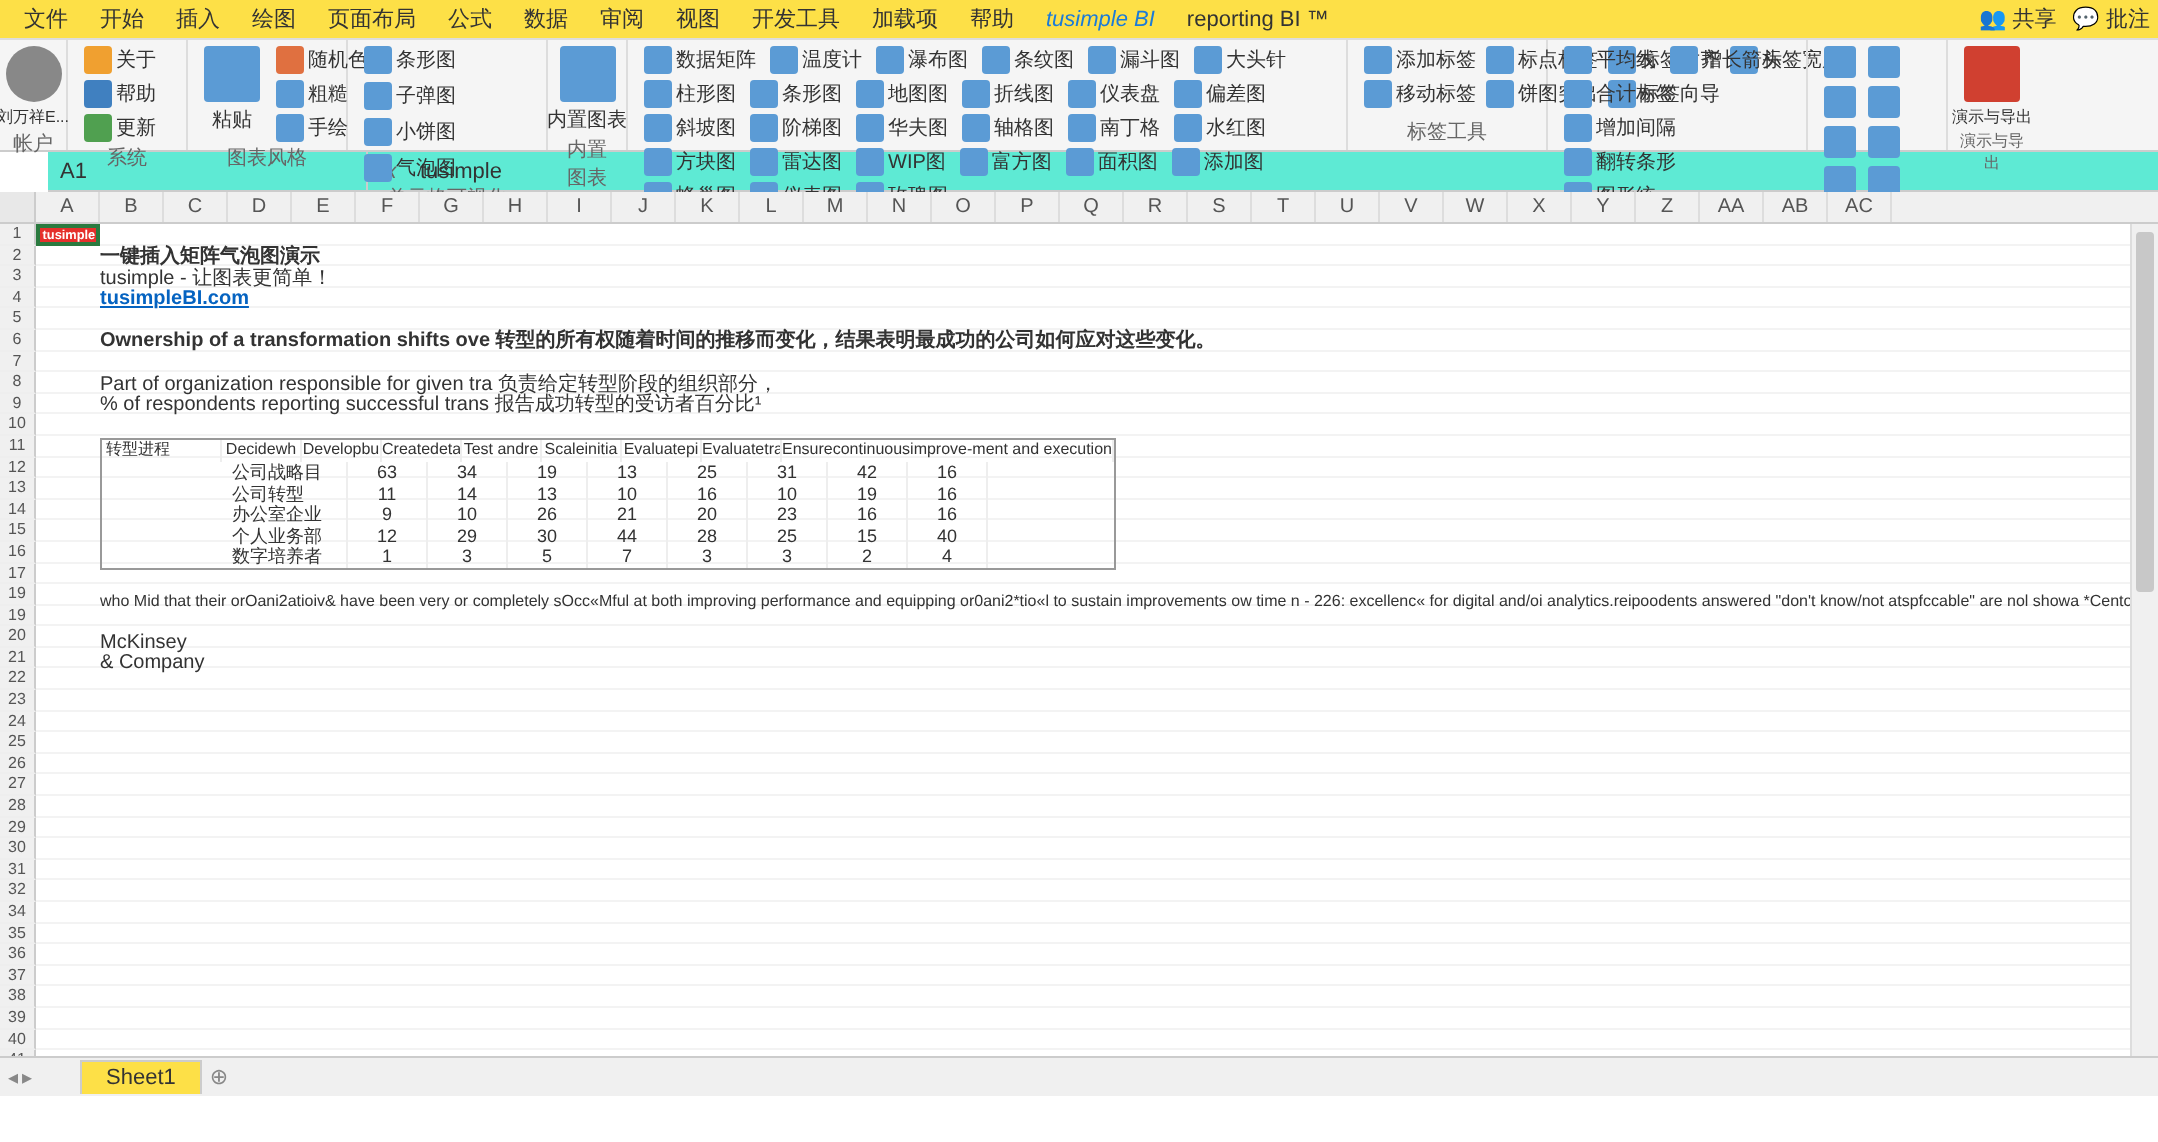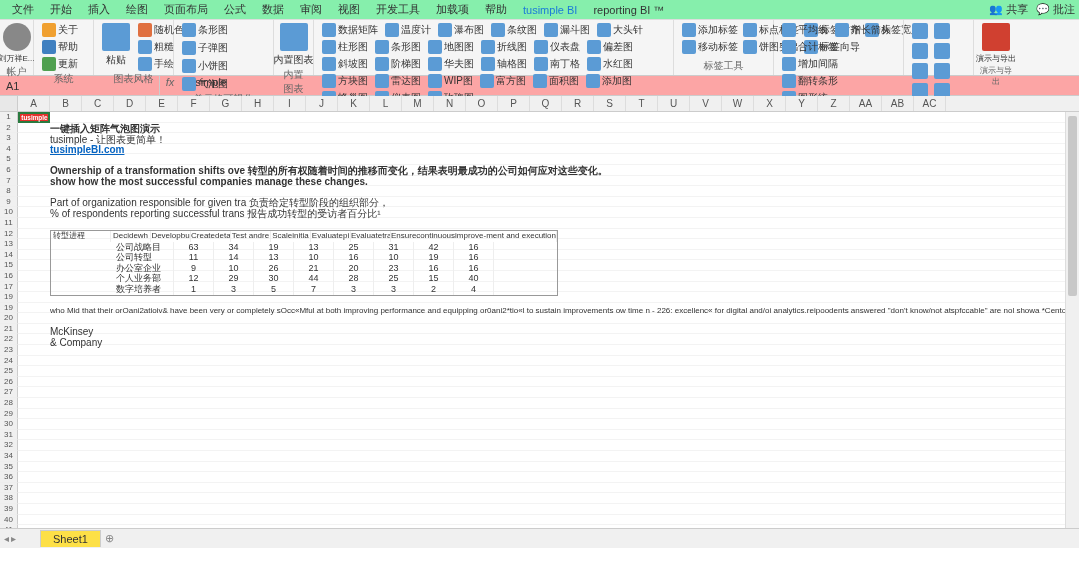--- a/index.html
+++ b/index.html
@@ -1,33 +1,33 @@
 <!DOCTYPE html>
 <html><head>
 <meta charset="utf-8">
 <style>
 * { margin:0; padding:0; box-sizing:border-box; font-family:"Microsoft YaHei",Arial,sans-serif; }
 body { background:#fff; width:1079px; height:571px; overflow:hidden; font-size:11px; color:#333; }
 
-.menubar { height:20px; display:flex; align-items:center; background:#86efac; border-bottom:1px solid #ddd; padding:0 4px; }
+.menubar { height:20px; display:flex; align-items:center; background:#fde047; border-bottom:1px solid #ddd; padding:0 4px; }
 .menubar .tab { padding:2px 8px; font-size:11px; cursor:pointer; color:#333; }
-.menubar .tab.active { color:#1b7bd8; }
+.menubar .tab.active { color:#1b7bd8;font-style:italic; }
 .menubar .right { margin-left:auto; display:flex; gap:8px; align-items:flex-start; }
 .menubar .right span { font-size:11px; color:#333; }
 
 .ribbon { height:56px; background:#f5f5f5; border-bottom:1px solid #ccc; display:flex; position:relative; }
 .rgroup { border-right:1px solid #ddd; padding:2px 6px 0 6px; display:flex; flex-direction:column; justify-content:space-between; }
 .rgroup .lbl { text-align:center; font-size:10px; color:#666; padding-bottom:2px; }
 .rbtn { display:flex; align-items:center; gap:2px; font-size:10px; color:#333; cursor:pointer; white-space:nowrap; padding:1px 2px; }
 .rbtn .ic { width:14px; height:14px; background:#5b9bd5; border-radius:2px; display:inline-block; }
 .rbtn.big { flex-direction:column; font-size:10px; }
 .rbtn.big .ic { width:28px; height:28px; }
 .rcol { display:flex; flex-direction:column; gap:1px; }
 
-.namebox-row { height:20px; display:flex; align-items:flex-start; border-bottom:1px solid #ccc; background:#fca5a5; }
+.namebox-row { height:20px; display:flex; align-items:center; border-bottom:1px solid #ccc; background:#5eead4;margin-left:24px; }
 .namebox { width:160px; padding:0 6px; font-size:11px; border-right:1px solid #ccc; height:100%; display:flex; align-items:center; }
 .fx { width:20px; text-align:center; font-style:italic; color:#666; }
 .formula { flex:1; padding:0 6px; font-size:11px; }
 
 .grid-area { position:relative; height:452px; overflow:hidden; background:#fff; }
 .colheads { display:flex; height:16px; background:#f0f0f0; border-bottom:1px solid #ccc; position:sticky; top:0; }
 .colheads .corner { width:18px; border-right:1px solid #ccc; background:#e8e8e8; }
 .colheads .ch { width:32px; text-align:center; font-size:10px; color:#555; border-right:1px solid #ddd; line-height:16px; }
 .rows { display:flex; flex-direction:column; }
 .row { display:flex; height:10.6px; }
@@ -595,21 +595,20 @@
   <div class="sel">
       <span style="transform:scale(0.8)">tusimple</span>
     </div>
 
   <div class="content">
     <div class="line bold">一键插入矩阵气泡图演示</div>
     <div class="line">tusimple - 让图表更简单！</div>
     <div class="line"><a class="link">tusimpleBI.com</a></div>
     <div class="line"></div>
     <div class="line bold">Ownership of a transformation shifts ove 转型的所有权随着时间的推移而变化，结果表明最成功的公司如何应对这些变化。</div>
-    <div class="line bold">show how the most successful companies manage these changes.</div>
     <div class="line"></div>
     <div class="line">Part of organization responsible for given tra 负责给定转型阶段的组织部分，</div>
     <div class="line">% of respondents reporting successful trans 报告成功转型的受访者百分比¹</div>
     <div class="line"></div>
     <div class="tbl" id="tbl"><div class="trow hdr">
           <div class="tc first">转型进程</div>
           <div class="tc">Decidewh</div>
           <div class="tc">Developbu</div>
           <div class="tc">Createdeta</div>
           <div class="tc">Test andre</div>

